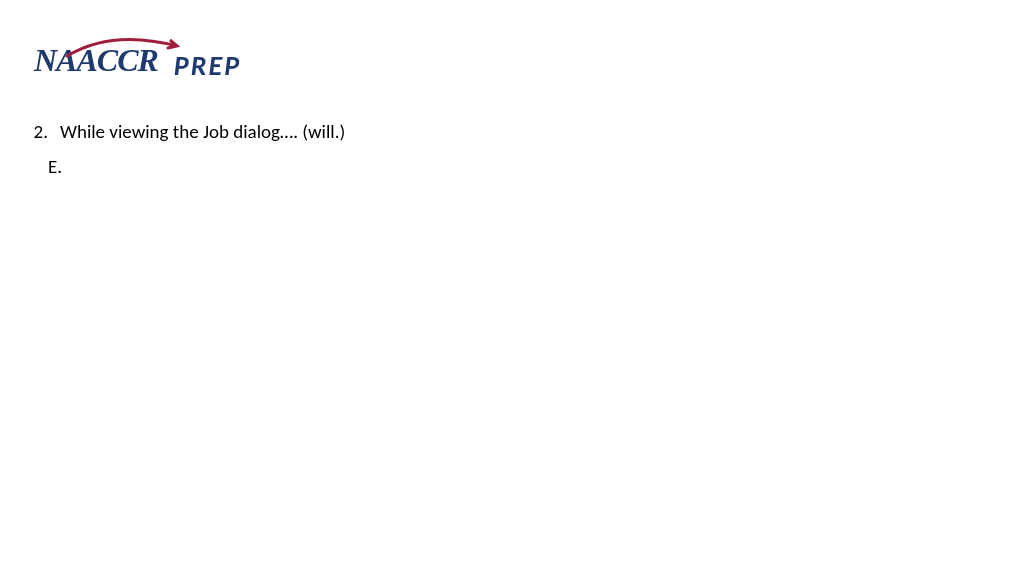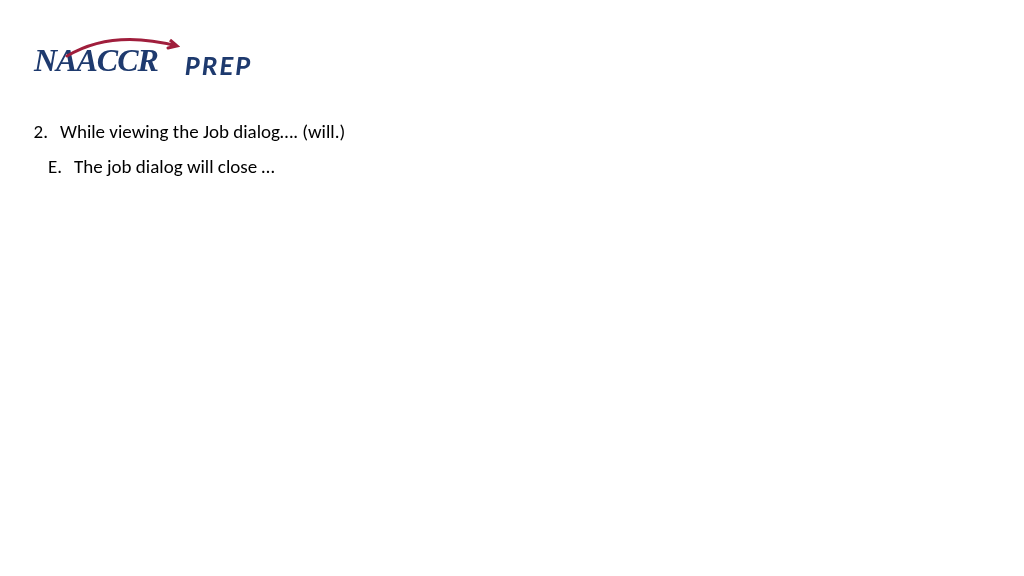--- a/index.html
+++ b/index.html
@@ -37,21 +37,21 @@
       left: 28px;
       width: 120px;
       height: 30px;
     }
     .logo-prep {
       font-family: Calibri, Arial, sans-serif;
       font-size: 28px;
       font-weight: bold;
       font-style: italic;
       color: #1e3a6e;
-      margin-left: 27px;
+      margin-left: 16px;
       margin-top: 6px;
       letter-spacing: 2px;
     }
     .content {
       position: absolute;
       top: 118px;
       left: 20px;
       color: #000000;
       font-size: 19px;
       line-height: 1.5;
@@ -88,15 +88,14 @@
   <div class="logo-prep">PREP</div>
 </div>
 
 <div class="content">
   <div class="item-main">
     <span class="marker">2.</span>
     <span>While viewing the Job dialog…. (will.)</span>
   </div>
   <div class="item-sub">
     <span class="marker">E.</span>
-    <span>The job dialog will close …</span>
   </div>
 </div>
 
 </body></html>

